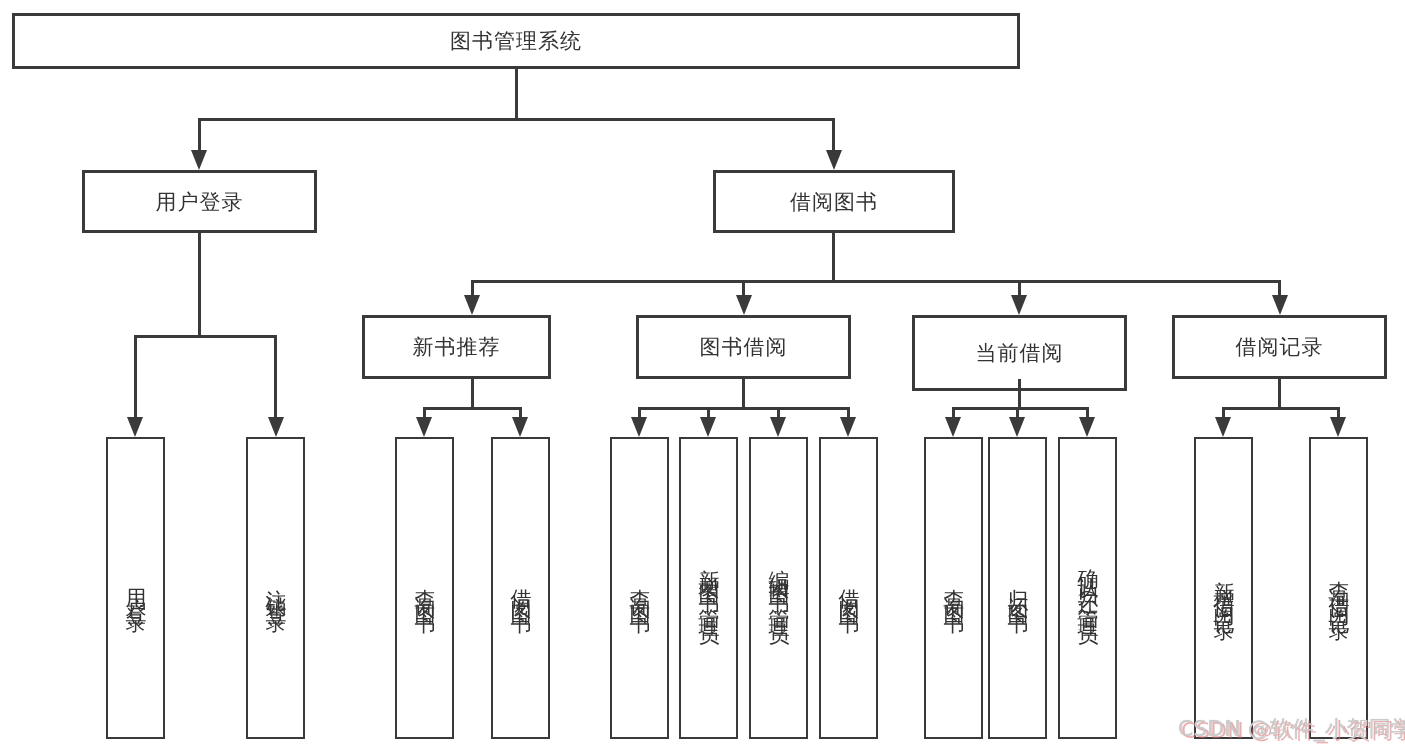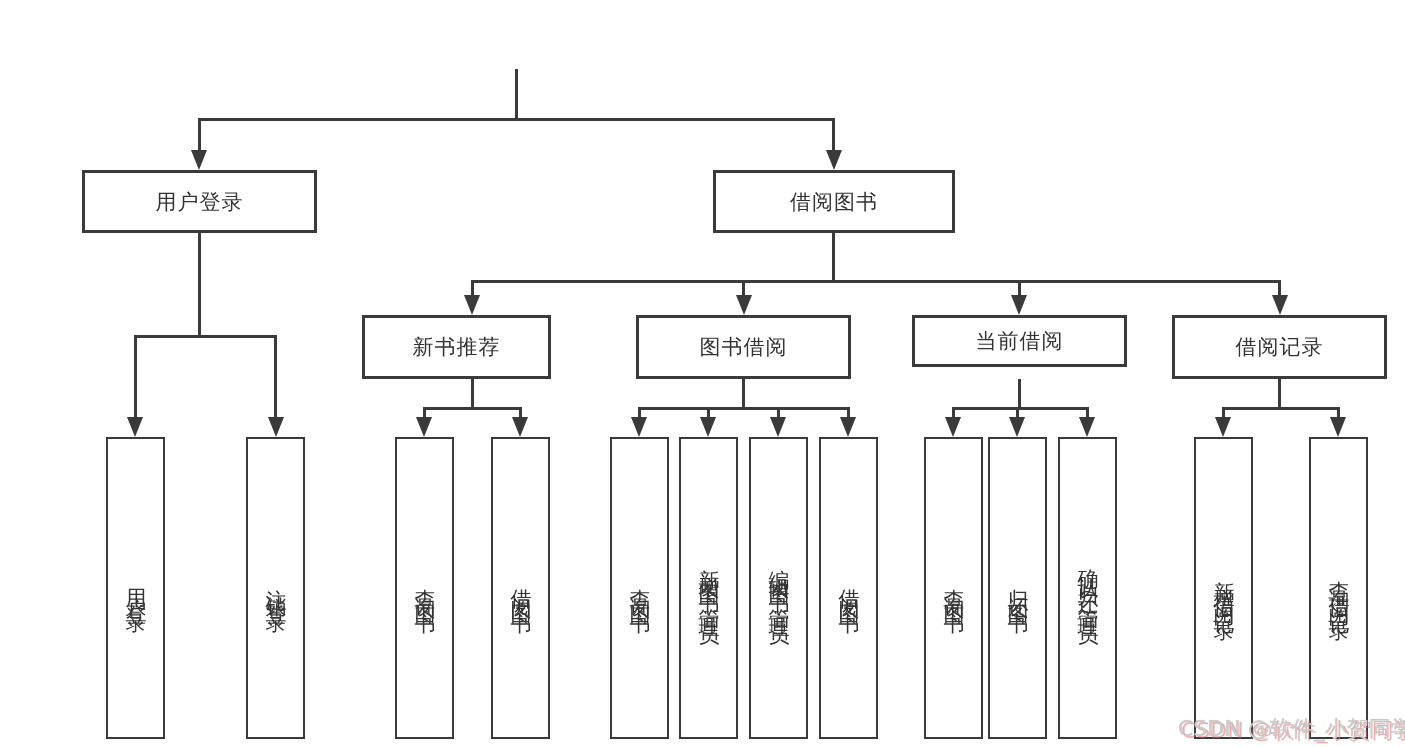--- a/index.html
+++ b/index.html
@@ -32,20 +32,23 @@
     color:#cccccc;
     text-shadow:3px 2px 0 rgba(222,110,110,0.55), 0 0 1px #bdbdbd;
     z-index:5;
   }
 </style>
 </head>
 <body>
 
 <div class="canvas">
 
+  <div class="box" style="left:12px;top:13px;width:1008px;height:56px;">
+    <span>图书管理系统</span>
+  </div>
 
   <div class="vl" style="left:515px;top:69px;height:49px;"></div>
   <div class="hl" style="left:198px;top:118px;width:637px;"></div>
   <div class="vl" style="left:198px;top:118px;height:33px;"></div>
   <div class="arrow" style="left:191px;top:150px;"></div>
   <div class="vl" style="left:832px;top:118px;height:33px;"></div>
   <div class="arrow" style="left:826px;top:150px;"></div>
 
   <div class="box" style="left:82px;top:170px;width:235px;height:63px;">
     <span>用户登录</span>
@@ -71,21 +74,21 @@
   <div class="arrow" style="left:1011px;top:295px;"></div>
   <div class="vl" style="left:1278px;top:280px;height:18px;"></div>
   <div class="arrow" style="left:1272px;top:295px;"></div>
 
   <div class="box" style="left:362px;top:315px;width:189px;height:64px;">
     <span>新书推荐</span>
   </div>
   <div class="box" style="left:636px;top:315px;width:215px;height:64px;align-items:center;">
     <span>图书借阅</span>
   </div>
-  <div class="box" style="left:912px;top:315px;width:215px;height:52px;">
+  <div class="box" style="left:912px;top:315px;width:215px;height:76px;">
     <span>当前借阅</span>
   </div>
   <div class="box" style="left:1172px;top:315px;width:215px;height:64px;">
     <span>借阅记录</span>
   </div>
 
   <div class="vl" style="left:471px;top:379px;height:28px;"></div>
   <div class="hl" style="left:423px;top:407px;width:99px;"></div>
   <div class="vl" style="left:423px;top:407px;height:13px;"></div>
   <div class="arrow" style="left:416px;top:417px;"></div>

